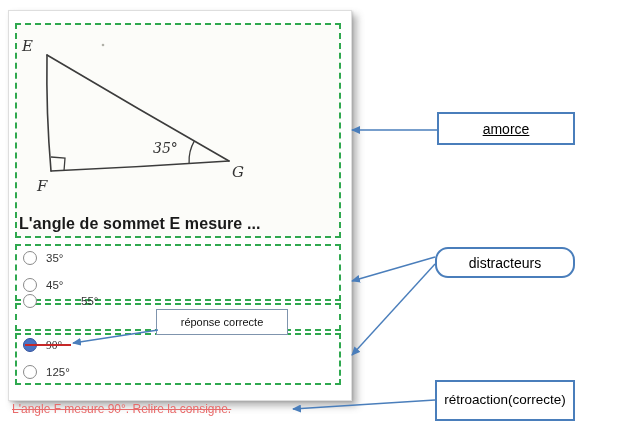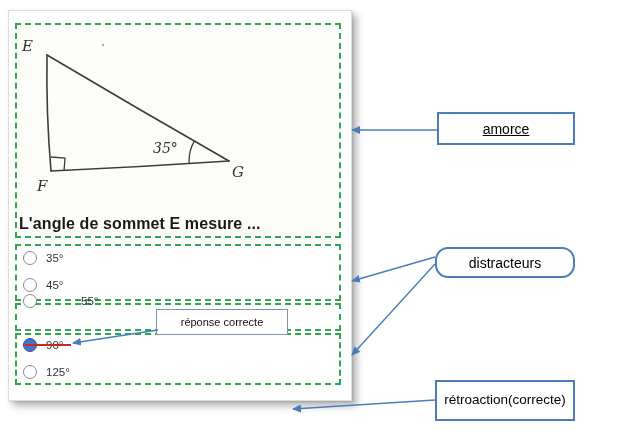--- a/index.html
+++ b/index.html
@@ -34,21 +34,21 @@
     position:absolute; left:14px; height:20px;
     display:flex; align-items:center; gap:9px; z-index:3;
   }
   .radio {
     width:12px; height:12px; border-radius:50%;
     border:1.5px solid #8a8a8a; background:#fff; box-sizing:content-box;
   }
   .radio.selected { background:#4a74c4; border-color:#33539c; }
   .opt-label { font-size:11.5px; color:#333; }
   .row-1 { top:237px; } .row-2 { top:264px; } .row-3 { top:280px;gap:44px; }
-  .row-4 { top:324px; } .row-5 { top:351px;justify-content:space-between; }
+  .row-4 { top:324px;font-family:Liberation Serif, serif; } .row-5 { top:351px;justify-content:space-between; }
 
   .strike-line {
     position:absolute; left:16px; top:333px; width:46px; height:0;
     border-top:2px solid #c62828; z-index:4;
   }
 
   
   .reponse-box {
     position:absolute; left:147px; top:282px; width:130px; height:24px;
     background:#fff; border:1px solid #7f94ad; z-index:5;
@@ -126,20 +126,21 @@
     <div class="opt-row row-5">
       <span class="radio"></span>
       <span class="opt-label">125°</span>
     </div>
 
     <div class="strike-line"></div>
 
     <div class="reponse-box">réponse correcte</div>
   </div>
 
+  <div class="feedback">L'angle F mesure 90°. Relire la consigne.</div>
 
   <div class="callout callout-amorce">amorce</div>
   <div class="callout callout-distracteurs">distracteurs</div>
   <div class="callout callout-retro">
     <span>rétroaction</span>
     <span>(correcte)</span>
   </div>
 
   <svg class="overlay" width="630" height="445" viewBox="0 0 630 445">
     <defs>

